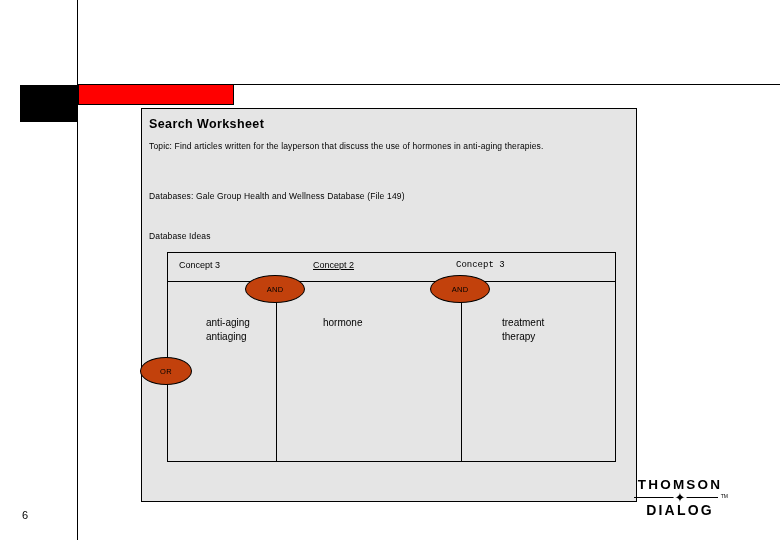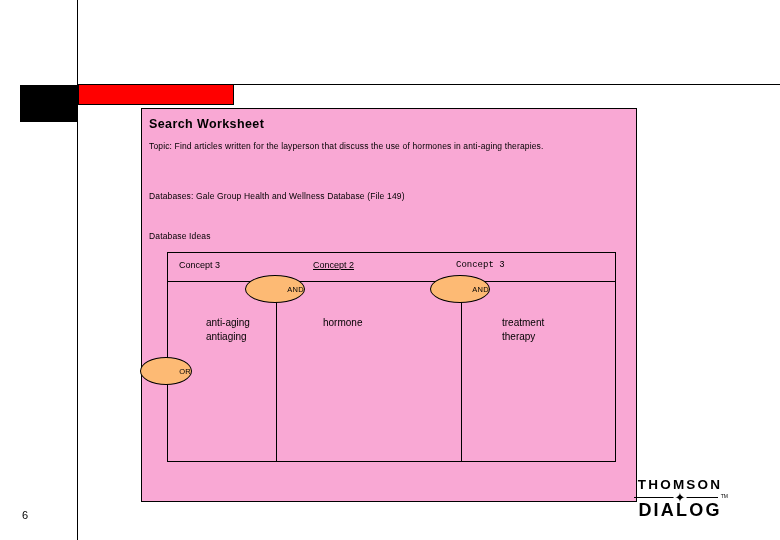--- a/index.html
+++ b/index.html
@@ -76,21 +76,21 @@
 
   
   .worksheet {
     position: absolute;
     left: 141px;
     top: 108px;
     width: 496px;
     height: 394px;
     border: 1px solid #000000;
     box-sizing: border-box;
-    background: #f9a8d4;
+    background: #e5e5e5;
   }
   .ws-heading {
     position: absolute;
     left: 7px;
     top: 8px;
     font-size: 12.5px;
     font-weight: bold;
     color: #000000;
     letter-spacing: 0.4px;
   }
@@ -151,27 +151,27 @@
     line-height: 14px;
     white-space: nowrap;
   }
   .term.t1 { left: 38px;  top: 63px; }
   .term.t2 { left: 155px; top: 63px; }
   .term.t3 { left: 334px; top: 63px; }
 
   
   .op {
     position: absolute;
-    background: #fdba74;
+    background: #c2410c;
     border: 1px solid #000000;
     border-radius: 50%;
     box-sizing: border-box;
     display: flex;
     align-items: center;
-    justify-content: flex-end;
+    justify-content: center;
     font-size: 7.5px;
     color: #000000;
     letter-spacing: 0.3px;
   }
   .op-and1 { left: 245px; top: 275px; width: 60px; height: 28px; }
   .op-and2 { left: 430px; top: 275px; width: 60px; height: 28px; }
   .op-or   { left: 140px; top: 357px; width: 52px; height: 28px; }
   .op-label { pointer-events: none; }
 
   
@@ -212,21 +212,21 @@
     padding: 0 1px;
   }
   .logo-mid .tm {
     position: absolute;
     right: 0;
     top: 1px;
     font-size: 5px;
     line-height: 7px;
   }
   .logo-bot {
-    font-size: 18px;
+    font-size: 14px;
     font-weight: bold;
     letter-spacing: 2.2px;
     line-height: 15px;
   }
 </style>
 </head>
 <body>
 
 <div id="slide">
 

